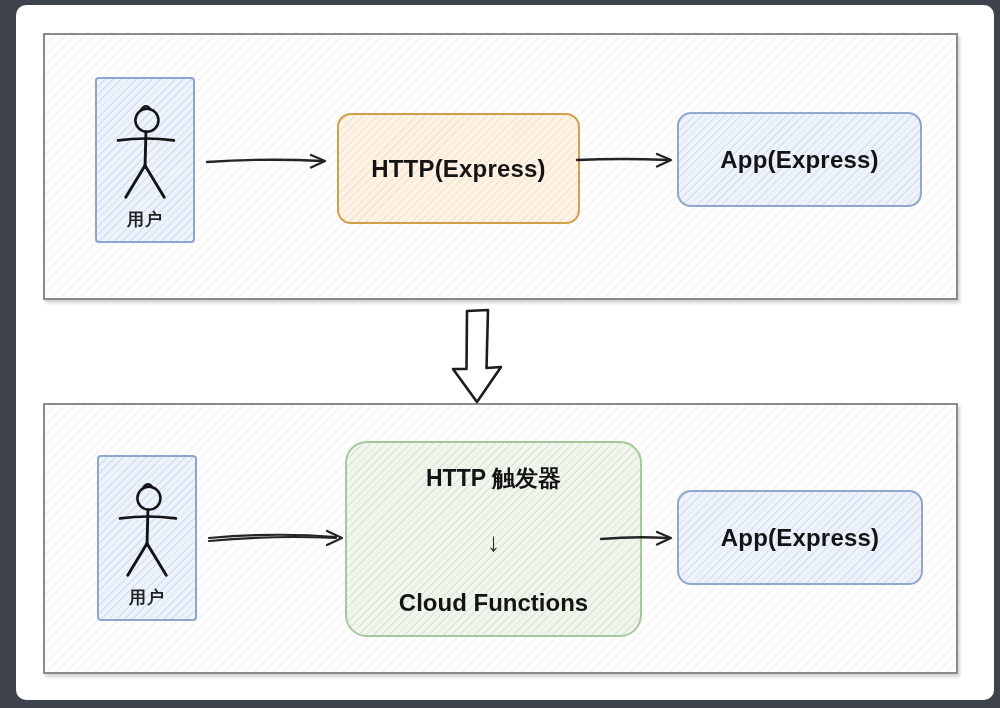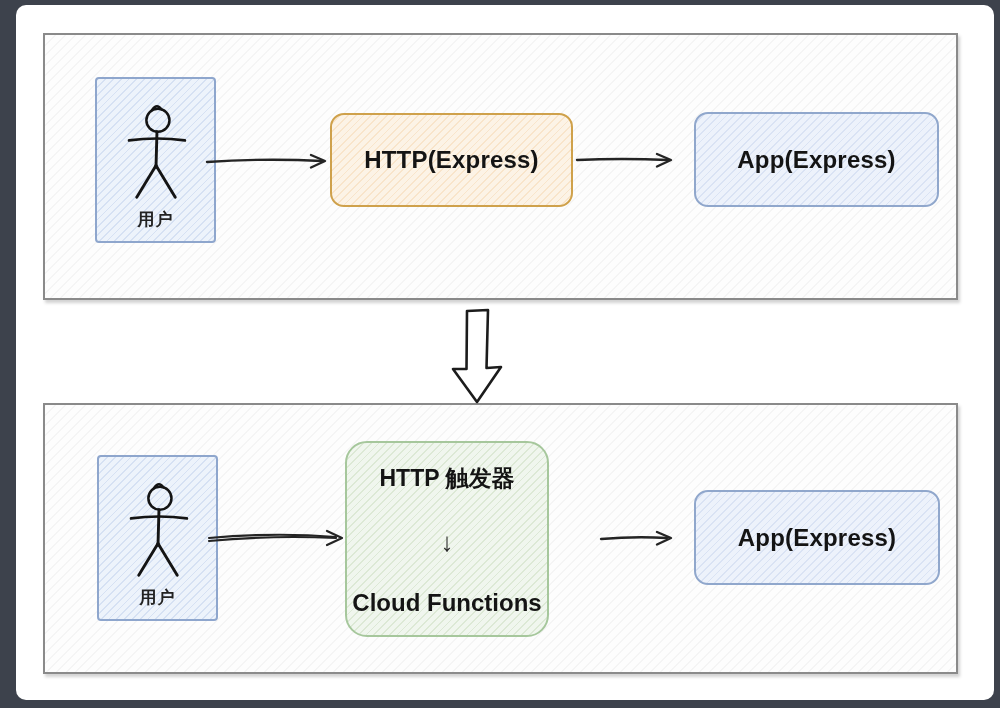--- a/index.html
+++ b/index.html
@@ -23,57 +23,56 @@
   }
   .panel-top{left:43px;top:33px;width:915px;height:267px;}
   .panel-bottom{left:43px;top:403px;width:915px;height:271px;}
 
   .node{
     position:absolute;box-sizing:border-box;display:flex;
     align-items:center;justify-content:center;
     color:#141414;font-weight:bold;
   }
   .user-box{
-    width:121px;height:166px;border:2px solid #8ea6cd;border-radius:4px;
+    width:100px;height:166px;border:2px solid #8ea6cd;border-radius:4px;
     background-color:#edf3fb;
     background-image:repeating-linear-gradient(135deg,
       rgba(130,160,215,0.22) 0px, rgba(130,160,215,0.22) 1.3px,
       transparent 1.3px, transparent 5.5px);
     flex-direction:column;justify-content:flex-end;
     padding-bottom:10px;
   }
   .user-box-top{left:95px;top:77px;}
   .user-box-bottom{left:97px;top:455px;}
   .user-label{font-size:17px;letter-spacing:1px;margin-top:4px;color:#222;}
   .stick-figure{display:block;margin:0 auto;}
 
   .proc-box{
     border-radius:14px;font-size:24px;letter-spacing:0.2px;
   }
   .http-box{
-    left:330px;top:113px;width:243px;height:94px;
+    left:337px;top:113px;width:243px;height:111px;
     border:2.5px solid #cfa14b;
     background-color:#fcf3e6;
     background-image:repeating-linear-gradient(135deg,
       rgba(235,170,90,0.20) 0px, rgba(235,170,90,0.20) 1.3px,
       transparent 1.3px, transparent 5.5px);
   }
   .app-box{
     border:2.5px solid #90a7cc;
     background-color:#edf2fb;
     background-image:repeating-linear-gradient(135deg,
       rgba(140,165,215,0.20) 0px, rgba(140,165,215,0.20) 1.3px,
       transparent 1.3px, transparent 5.5px);
-    margin-left:17px;
   }
   .app-box-top{left:677px;top:112px;width:245px;height:95px;}
   .app-box-bottom{left:677px;top:490px;width:246px;height:95px;}
 
   .green-box{
-    left:345px;top:441px;width:204px;height:196px;
+    left:345px;top:441px;width:297px;height:196px;
     border:2.5px solid #a6c79c;border-radius:22px;
     background-color:#f0f6ee;
     background-image:repeating-linear-gradient(135deg,
       rgba(150,185,125,0.22) 0px, rgba(150,185,125,0.22) 1.3px,
       transparent 1.3px, transparent 5.5px);
     flex-direction:column;justify-content:space-between;
     padding:20px 0 18px 0;
   }
   .green-title{font-size:23px;}
   .green-arrow{font-size:26px;font-weight:normal;color:#2c2c2c;line-height:1;}

